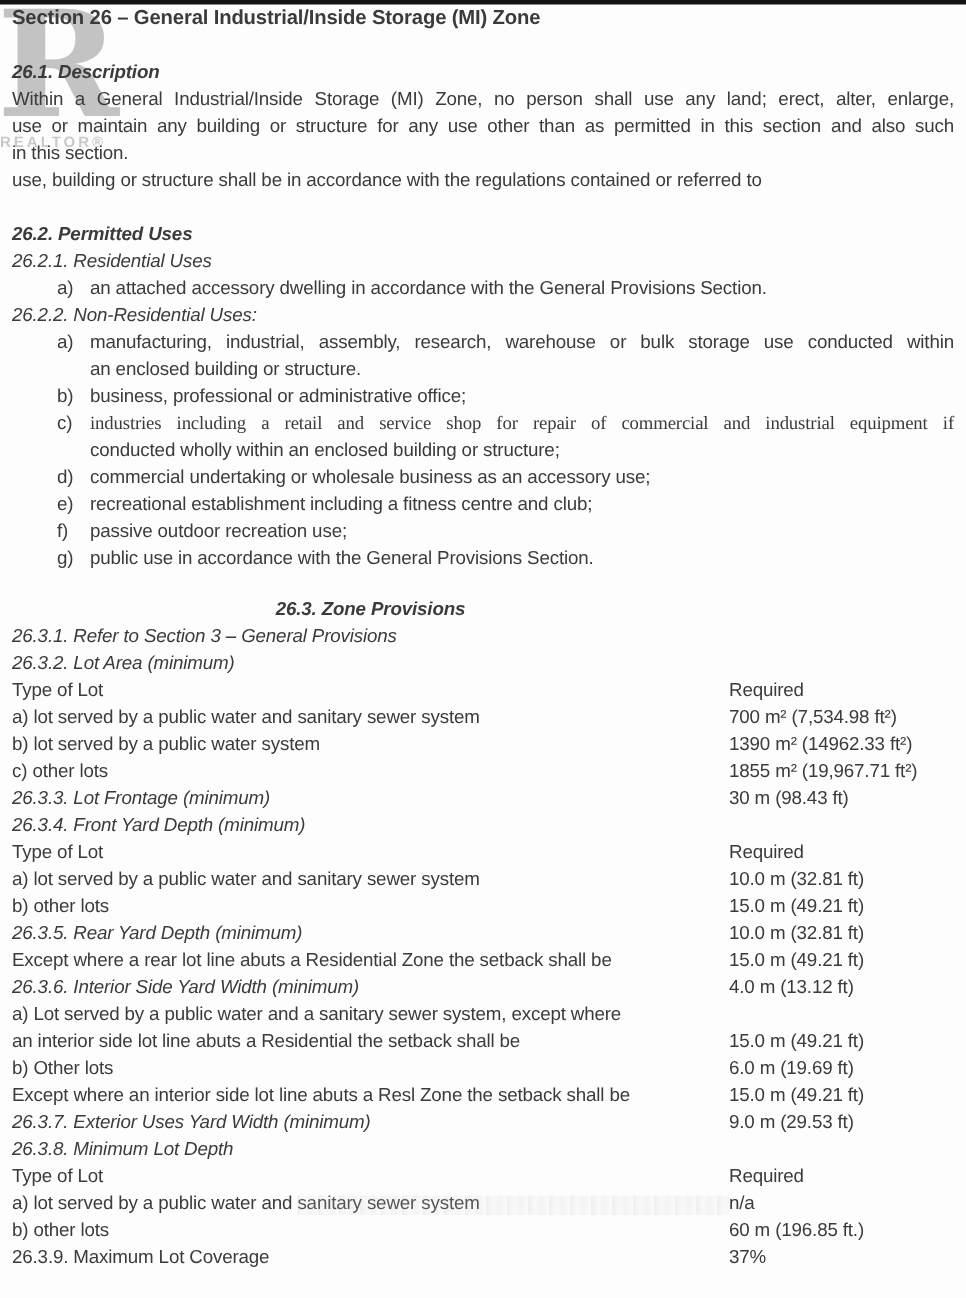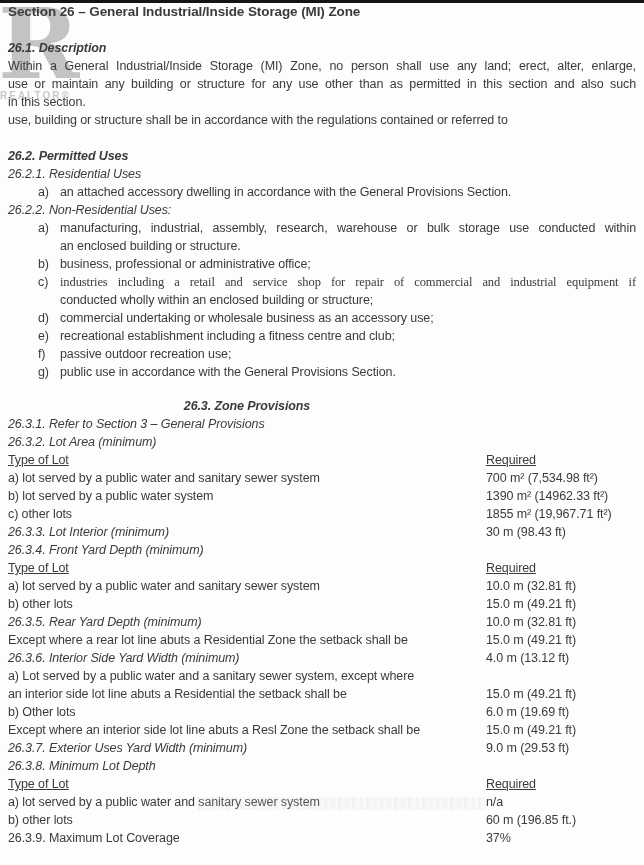--- a/index.html
+++ b/index.html
@@ -21,21 +21,21 @@
     background:repeating-linear-gradient(90deg,
       rgba(190,190,190,0.28) 0px, rgba(225,225,225,0.18) 5px,
       rgba(205,205,205,0.25) 9px, rgba(235,235,235,0.15) 14px);
     border-radius:1px;opacity:0.8;pointer-events:none;
   }
 
   
   .title{font-weight:bold;font-size:13.5px;margin-bottom:18px;}
   .bi{font-weight:bold;font-style:italic;}
   .it{font-style:italic;}
-  .ul{text-decoration:underline;}
+  .ul{}
   .gap-lg{margin-top:18px;}
   .gap-md{margin-top:16px;text-align:center;}
   .line{min-height:18px;}
   .jline{text-align:justify;text-align-last:justify;}
 
   
   .li{display:flex;}
   .li .marker{flex:0 0 22px;margin-left:30px;}
   .li .content{flex:1;}
 
@@ -132,21 +132,21 @@
   </div>
   <div class="row">
     <span class="left">b) lot served by a public water system</span>
     <span class="right">1390 m² (14962.33 ft²)</span>
   </div>
   <div class="row">
     <span class="left">c) other lots</span>
     <span class="right">1855 m² (19,967.71 ft²)</span>
   </div>
   <div class="row">
-    <span class="left it">26.3.3. Lot Interior (minimum)</span>
+    <span class="left it">26.3.3. Lot Frontage (minimum)</span>
     <span class="right">30 m (98.43 ft)</span>
   </div>
   <div class="row">
     <span class="left it">26.3.4. Front Yard Depth (minimum)</span>
     <span class="right"></span>
   </div>
   <div class="row">
     <span class="left"><span class="ul">Type of Lot</span></span>
     <span class="right"><span class="ul">Required</span></span>
   </div>

